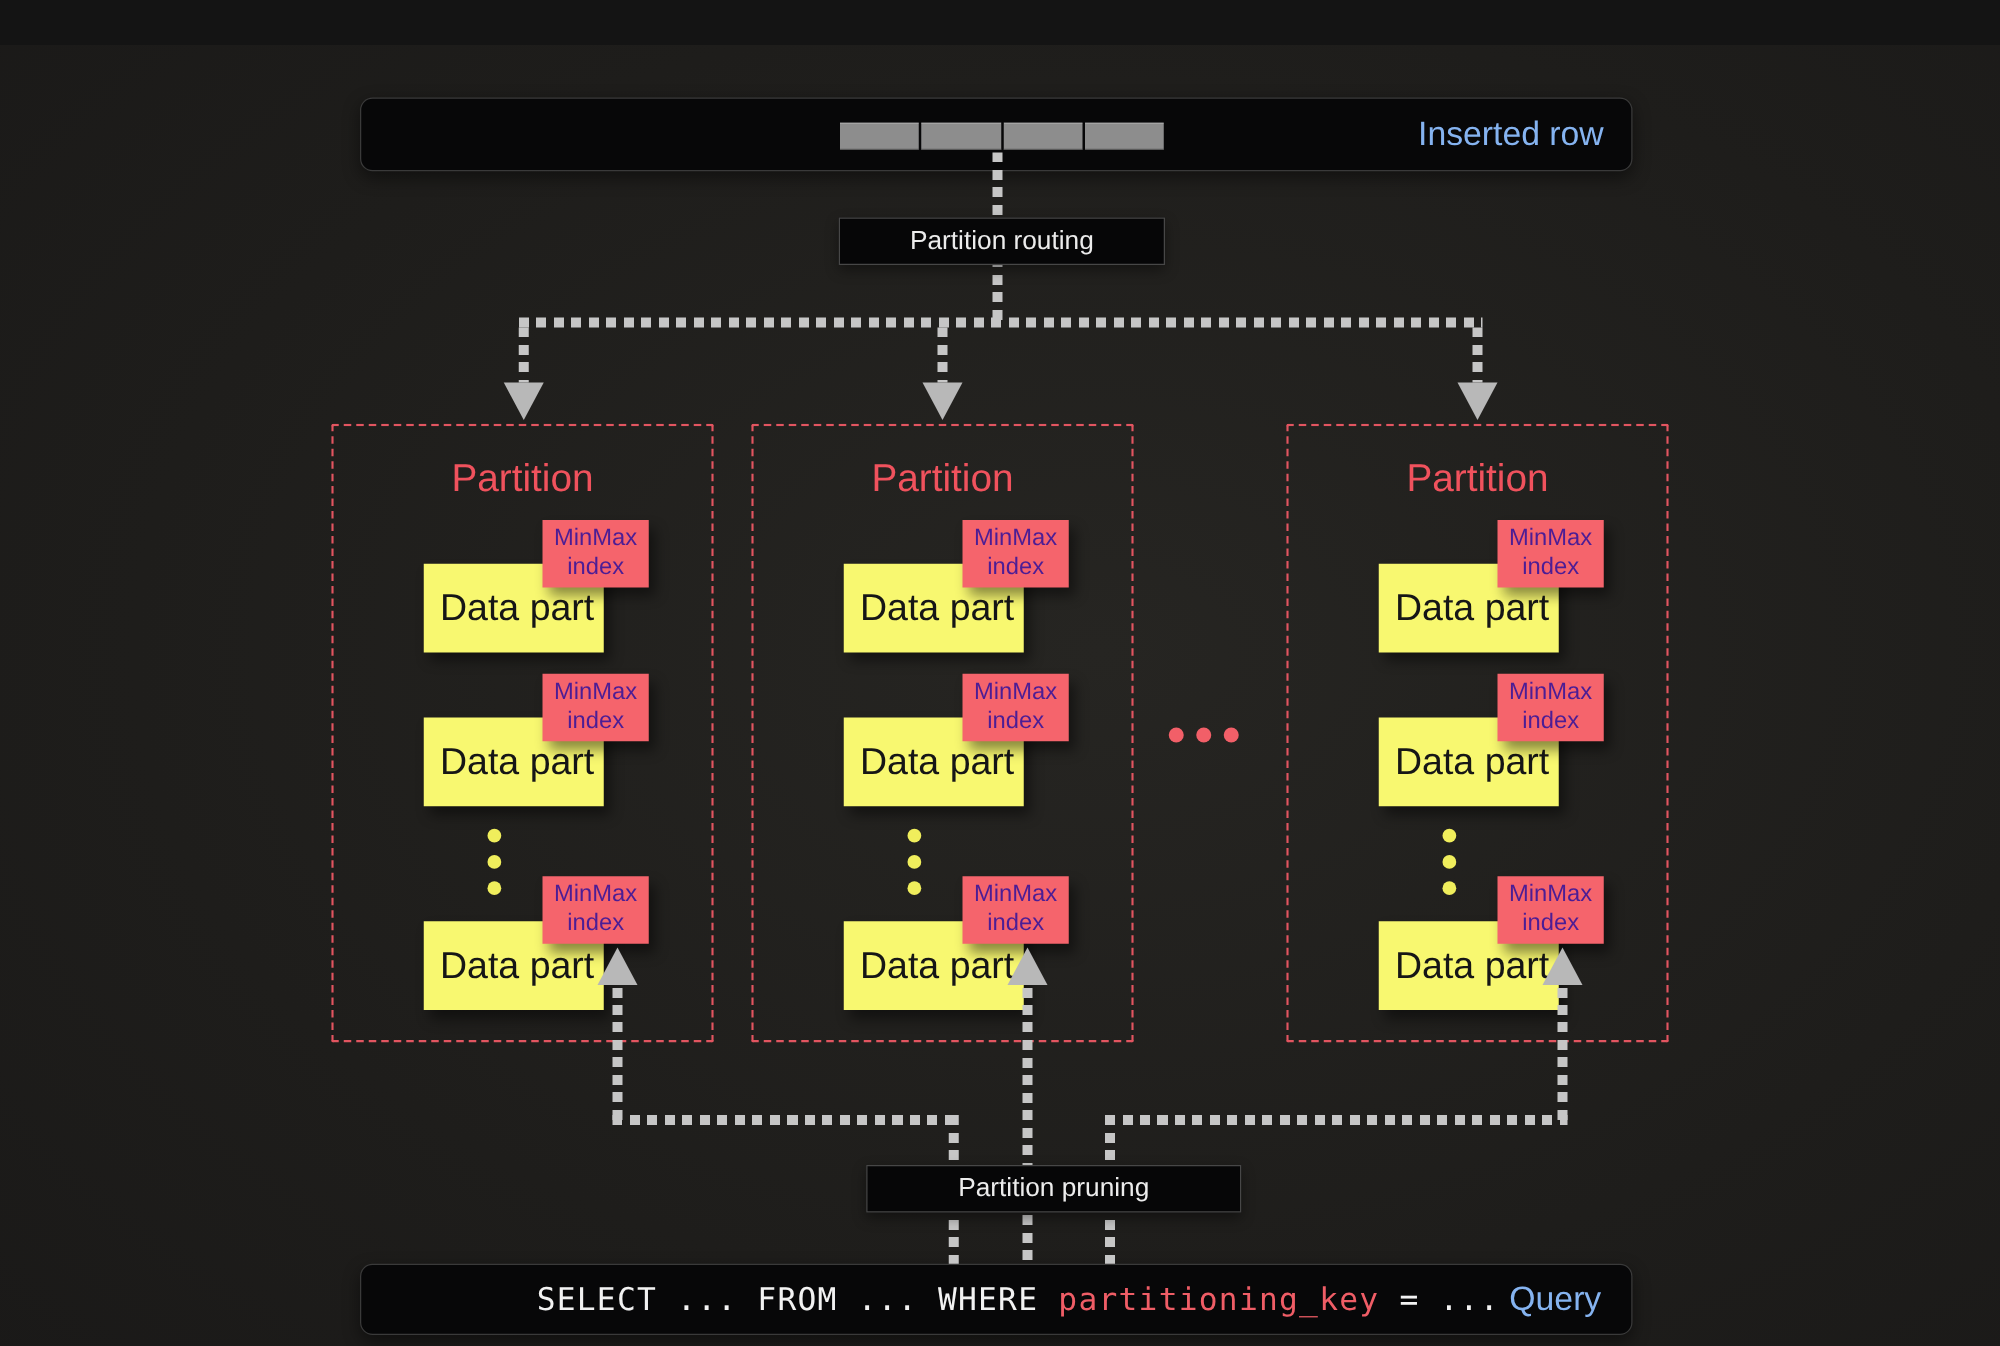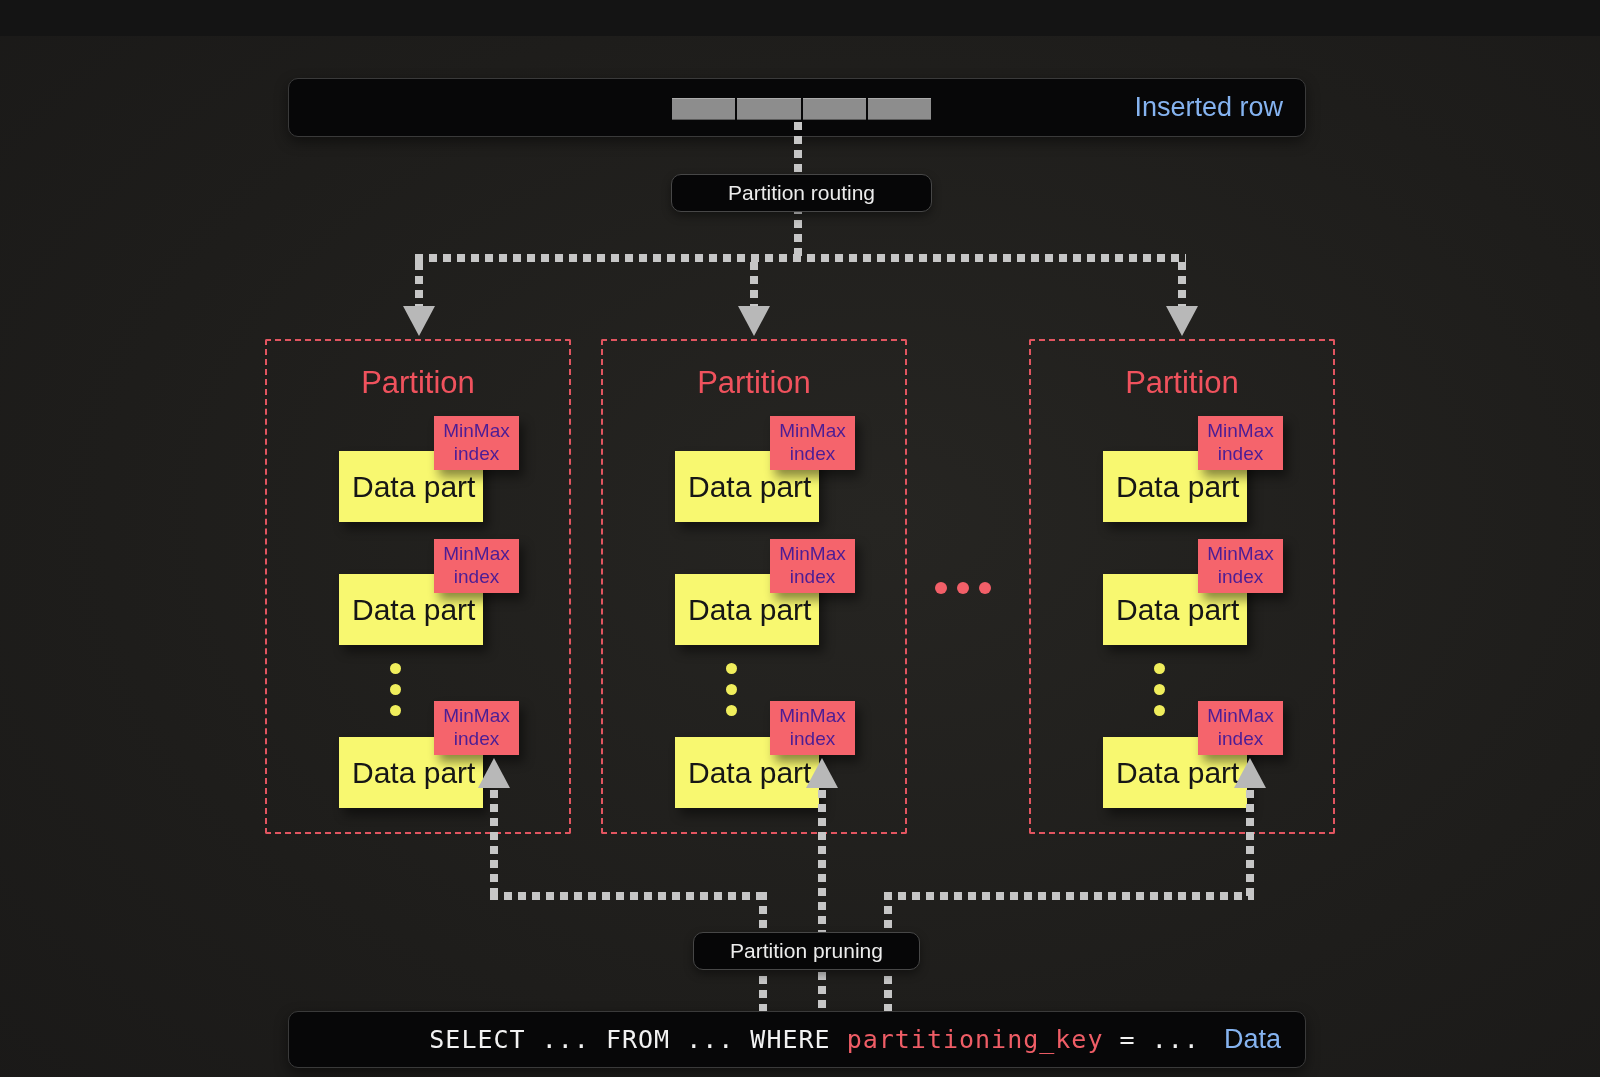--- a/index.html
+++ b/index.html
@@ -21,26 +21,26 @@
   #inserted-label{position:absolute;right:22px;top:0;height:100%;display:flex;align-items:center;}
   
   #segments{position:absolute;left:383px;top:19px;width:259px;height:22px;display:flex;gap:2px;}
   .seg{flex:1;background:#8d8d8d;box-shadow:inset 0 1px 0 rgba(255,255,255,.28), inset 0 -1px 0 rgba(0,0,0,.35);}
   
   #query-code{font-family:"DejaVu Sans Mono", monospace;font-size:25px;color:#f2f2f2;white-space:pre;letter-spacing:1px;}
   .code-key{color:#ef5d66;}
   
   .tag-box{
     position:absolute;height:38px;background:#060607;border:1px solid #474747;
-    border-radius:10px;display:flex;align-items:center;justify-content:center;
+    border-radius:0;display:flex;align-items:center;justify-content:center;
     color:#ececec;font-size:21px;z-index:4;box-shadow:0 4px 10px rgba(0,0,0,.4);
     box-sizing:border-box;
   }
   #routing-box{left:671px;top:138px;width:261px;}
-  #pruning-box{left:693px;top:896px;width:227px;text-align:right;}
+  #pruning-box{left:693px;top:896px;width:300px;text-align:right;}
   
   .v-dots{position:absolute;width:8px;background:repeating-linear-gradient(180deg,#c6c6c6 0 8px,transparent 8px 14px);z-index:3;}
   .h-dots{position:absolute;height:8px;background:repeating-linear-gradient(90deg,#c6c6c6 0 8px,transparent 8px 14px);z-index:3;}
   .arrow-down{position:absolute;width:0;height:0;border-left:16px solid transparent;border-right:16px solid transparent;border-top:30px solid #b8b8b8;z-index:3;}
   .arrow-up{position:absolute;width:0;height:0;border-left:16px solid transparent;border-right:16px solid transparent;border-bottom:30px solid #b8b8b8;z-index:3;}
   
   .partition{
     position:absolute;top:303px;width:306px;height:495px;box-sizing:border-box;
     border:2px dashed #e25560;border-radius:2px;z-index:2;
   }
@@ -202,16 +202,16 @@
   <div class="v-dots" style="left:884px;top:856px;height:119px;"></div>
 
   <div class="tag-box" id="pruning-box">
     <span>Partition pruning</span>
   </div>
 
   <div class="bar" id="query-bar">
     <div id="query-code">
       <span>SELECT ... FROM ... WHERE </span><span class="code-key">partitioning_key</span><span> = ...</span>
     </div>
-    <div class="bar-label">Data</div>
+    <div class="bar-label">Query</div>
   </div>
 
 </div>
 
 </body></html>

